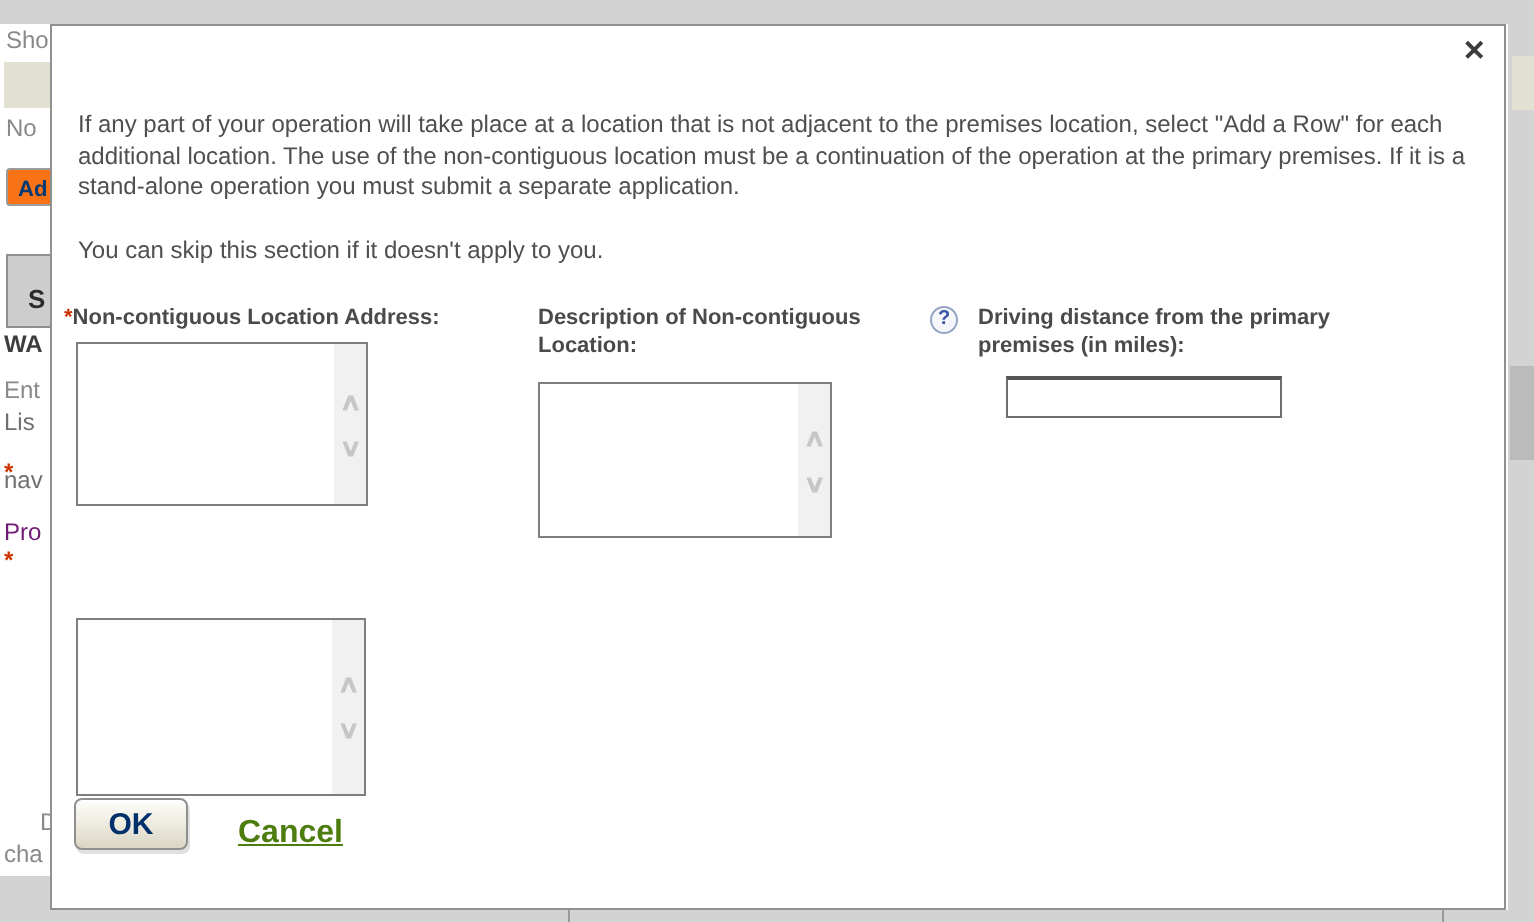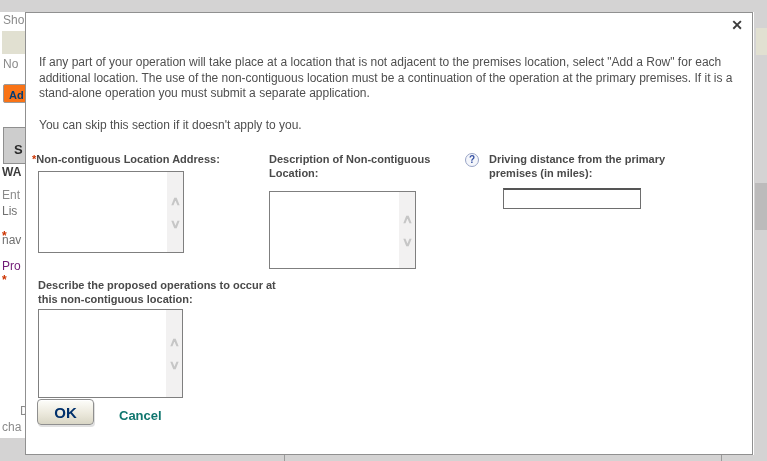--- a/index.html
+++ b/index.html
@@ -76,22 +76,22 @@
   .dist-input { position:absolute; left:477px; top:175px; width:138px; height:21px;
     border:1px solid #6e6e6e; border-top:2px solid #555; background:#fff;
     font-family:"Liberation Sans", sans-serif; font-size:12px; padding:0 3px; }
 
   .ok-btn { position:absolute; left:11px; top:386px; width:57px; height:26px;
     background:linear-gradient(#fdfdfa, #ece9dd 55%, #d9d6c5);
     border:1px solid #8f8f8f; border-radius:4px;
     box-shadow:inset 0 1px 0 #fff, 1px 2px 0 rgba(0,0,0,.12);
     font-family:"Liberation Sans", sans-serif; font-size:15px; font-weight:bold;
     color:#00306b; cursor:pointer; }
-  .cancel-link { position:absolute; left:93px; top:395px; font-size:13px; font-weight:bold;
-    color:#0f766e; cursor:pointer; }
+  .cancel-link { position:absolute; left:93px; top:395px; font-size:16px; font-weight:bold;
+    color:#4d7c0f; text-decoration:underline; cursor:pointer; }
 </style>
 </head>
 <body>
 
 <div id="stage">
 
   <div>
     <div class="strip top"></div>
     <div class="strip right"></div>
     <div class="strip bottom"></div>
@@ -121,21 +121,20 @@
     <span class="close-x">✕</span>
     <p class="intro">If any part of your operation will take place at a location that is not adjacent to the premises location, select "Add a Row" for each additional location. The use of the non-contiguous location must be a continuation of the operation at the primary premises. If it is a stand-alone operation you must submit a separate application.</p>
     <p class="skip-note">You can skip this section if it doesn't apply to you.</p>
 
     <div class="fld-label lbl-address">
       <span class="req">*</span><span>Non-contiguous Location Address:</span>
     </div>
     <div class="fld-label lbl-desc">Description of Non-contiguous Location:</div>
     <span class="help-icon">?</span>
     <div class="fld-label lbl-dist">Driving distance from the primary premises (in miles):</div>
-    <div class="fld-label lbl-ops">Describe the proposed operations to occur at this non-contiguous location:</div>
 
     <div class="ta-box ta-address">
       <textarea style=""></textarea>
       <div class="ta-scroll">
         <span class="chev">∧</span>
         <span class="chev">∨</span>
       </div>
     </div>
 
     <div class="ta-box ta-desc">

